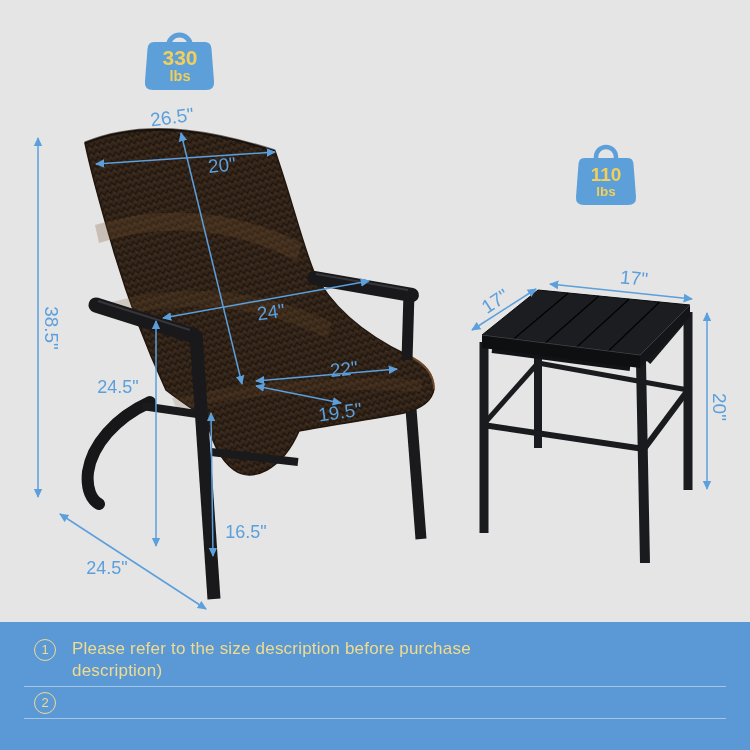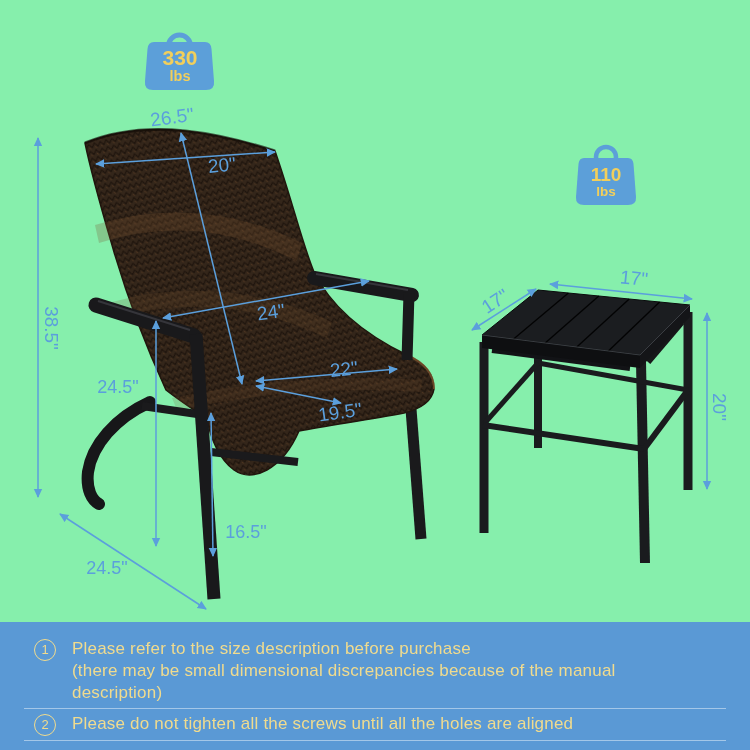--- a/index.html
+++ b/index.html
@@ -1,16 +1,16 @@
 <!DOCTYPE html>
 <html><head>
 <meta charset="utf-8">
 <style>
   html,body{margin:0;padding:0;background:#ffffff;}
-  .canvas{position:relative;width:750px;height:750px;background:#86efac;overflow:hidden;
+  .canvas{position:relative;width:750px;height:750px;background:#e5e5e5;overflow:hidden;
           font-family:"Liberation Sans", sans-serif;}
   .scene{position:absolute;left:0;top:0;}
   .dim-label{font-family:"Liberation Sans", sans-serif;font-size:19px;fill:#5B9FDC;}
   .dim-label.sm{font-size:18px;}
   .badge-num{font-family:"Liberation Sans", sans-serif;font-weight:bold;fill:#F2CF5B;}
   
   .notes{position:absolute;left:0;top:622px;width:750px;height:128px;background:#5A99D5;
          color:#F0DB8E;font-size:17px;box-sizing:border-box;padding-top:16px;}
   .note-row{display:flex;align-items:flex-start;padding-left:34px;padding-right:28px;}
   .note-num{flex:none;width:20px;height:20px;border:1.5px solid #F0DB8E;border-radius:50%;
@@ -143,27 +143,23 @@
     <text class="dim-label" x="495" y="301" dy=".35em" text-anchor="middle" transform="rotate(-33 495 301)">17"</text>
     <text class="dim-label" x="720" y="407" dy=".35em" text-anchor="middle" transform="rotate(90 720 407)">20"</text>
   </g>
 </svg>
 
   <div class="notes">
     <div class="note-row">
       <span class="note-num">1</span>
       <div class="note-text">
         <span class="nline">Please refer to the size description before purchase</span>
-        <span class="nline">(there may be small dimensional discrepancies because of the manual</span>
         <span class="nline">description)</span>
       </div>
     </div>
     <div class="note-divider"></div>
     <div class="note-row">
       <span class="note-num">2</span>
-      <div class="note-text">
-        <span class="nline">Please do not tighten all the screws until all the holes are aligned</span>
-      </div>
     </div>
     <div class="note-divider"></div>
   </div>
 
 </div>
 
 </body></html>

